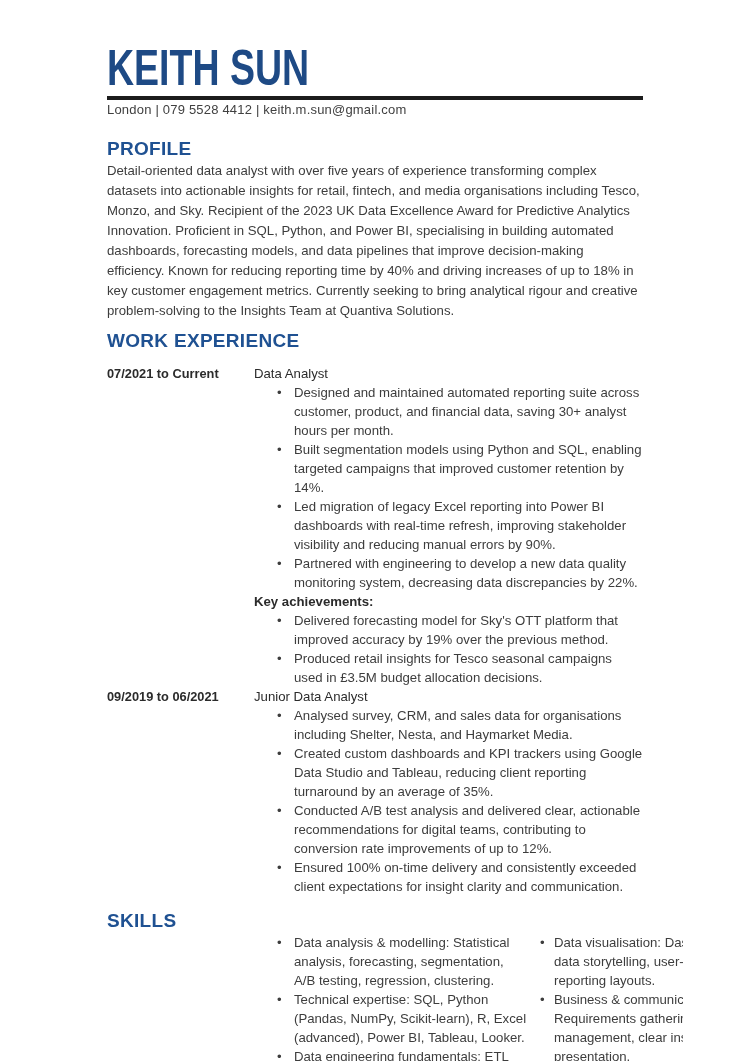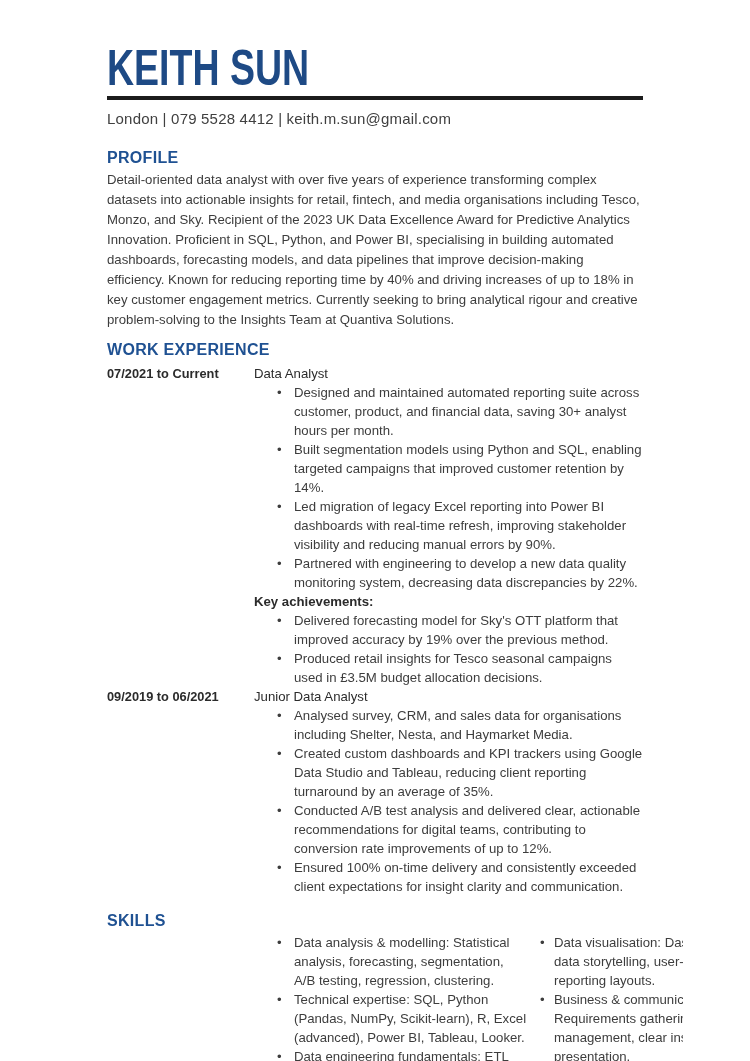--- a/index.html
+++ b/index.html
@@ -11,32 +11,32 @@
     font-size: 13.2px; line-height: 19px; color: #3d3d3d;
   }
   
   .name {
     font-size: 50px; line-height: 48px; font-weight: bold;
     color: #1e4a85; letter-spacing: 0px; white-space: nowrap;
     transform: scaleX(0.75); transform-origin: 0 50%;
     font-family: "Liberation Sans", sans-serif; margin: 0;
   }
   .header-rule { height: 4px; background: #1c1c1c; margin-top: 4px; }
-  .contact { margin-top: 9px; font-size: 15px; color: #404040; letter-spacing: 0.2px; }
+  .contact { font-size: 13px; color: #404040; letter-spacing: 0.2px; }
 
   
   .section-title {
-    font-size: 16px; font-weight: bold; color: #1f5192;
+    font-size: 19px; font-weight: bold; color: #1f5192;
     letter-spacing: 0.3px; line-height: 16px;
   }
   .sec-profile { margin-top: 22px; }
   .profile-text { margin: 4px 0 0 0; line-height: 20px; }
 
   .sec-work { margin-top: 12px; }
-  .entries { margin-top: 6px; }
+  .entries { margin-top: 15px; }
   .entry { display: grid; grid-template-columns: 147px 1fr; }
   .dates { font-weight: bold; color: #2b2b2b; font-size: 12.8px; line-height: 19px; }
   .job-title { font-weight: normal; color: #2b2b2b; }
   .company-line .company { font-weight: bold; color: #2b2b2b; }
   .company-line .loc { color: #3d3d3d; }
 
   ul.blist { margin: 0; padding: 0; list-style: none; }
   ul.blist li { position: relative; padding-left: 40px; }
   ul.blist li::before { content: "\2022"; position: absolute; left: 23px; top: 0; color: #3d3d3d; }
   .ach-label { font-weight: bold; color: #2b2b2b; }

